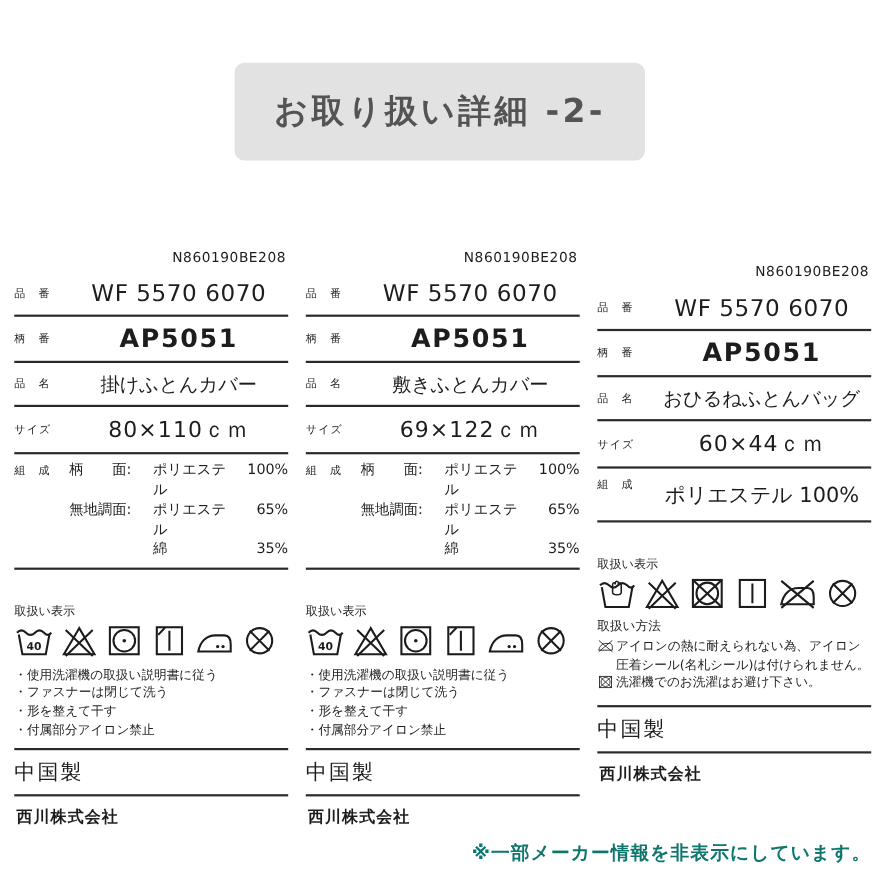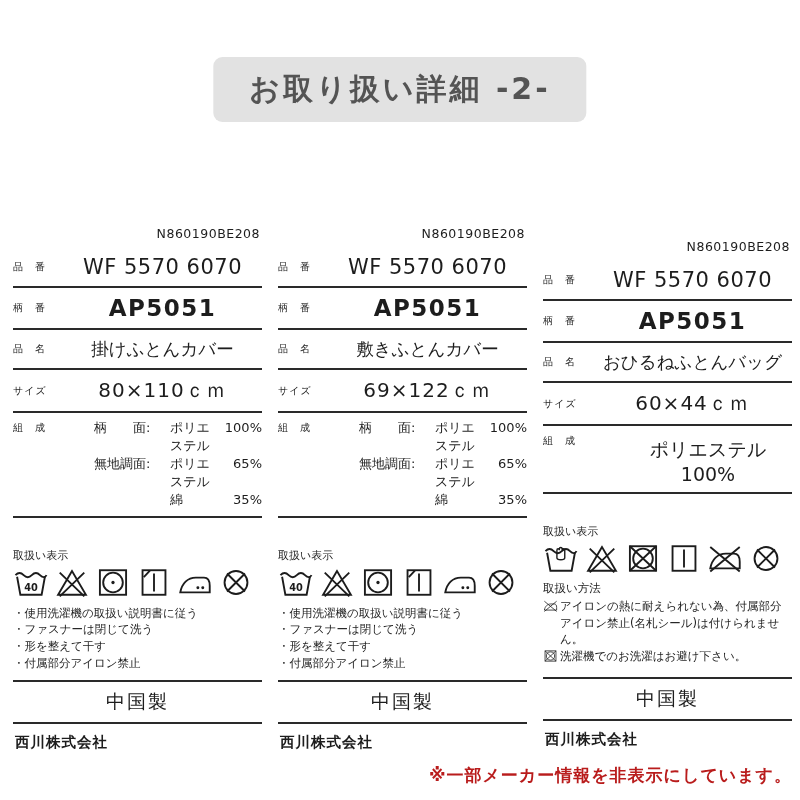--- a/index.html
+++ b/index.html
@@ -5,57 +5,57 @@
   html,body{margin:0;padding:0;}
   body{
     width:800px;height:800px;position:relative;overflow:hidden;
     background:#ffffff;color:#1d1d1d;
     font-family:"DejaVu Sans","Liberation Sans",sans-serif;
   }
   .title-badge{
     position:absolute;top:57px;left:50%;transform:translateX(-50%);
     background:#e2e2e2;color:#545454;
     font-size:30px;font-weight:bold;letter-spacing:3px;
-    padding:12px 36px;border-radius:9px;white-space:nowrap;
+    padding:24px 36px;border-radius:9px;white-space:nowrap;
   }
   .labels-row{
     position:absolute;top:226px;left:13px;right:8px;
     display:flex;justify-content:space-between;gap:14px;
   }
   .care-label{width:249px;flex:0 0 249px;}
   .care-label:nth-child(3){margin-top:13px;}
   .label-code{text-align:right;font-size:12.5px;letter-spacing:.5px;margin-bottom:7px;padding-right:2px;}
   .frow{display:flex;align-items:center;border-bottom:2.5px solid #2a2a2a;padding:7px 0;}
   .flabel{flex:0 0 50px;width:50px;font-size:10px;letter-spacing:1px;}
   .fvalue{flex:1;text-align:center;}
   .v-product{font-size:21px;font-weight:500;letter-spacing:.5px;}
   .v-pattern{font-size:23px;font-weight:700;letter-spacing:1.5px;}
   .v-name{font-size:17.5px;font-weight:500;}
   .v-size{font-size:20px;font-weight:500;letter-spacing:1px;}
   .frow.composition{align-items:flex-start;padding:6px 0 7px;min-height:34px;}
   .frow.composition .flabel{padding-top:2px;}
-  .comp-lines{flex:1;font-size:13px;margin-left:31px;}
+  .comp-lines{flex:1;font-size:13px;}
   .comp-row{display:flex;line-height:1.38;}
   .comp-part{flex:0 0 76px;white-space:pre;}
   .comp-mat{flex:1;}
   .comp-pct{flex:0 0 44px;text-align:right;}
   .comp-single{font-size:19px;font-weight:500;text-align:center;padding-top:5px;}
   .care-section{border-bottom:2.5px solid #2a2a2a;padding:6px 0 9px;}
   .care-title{font-size:11px;margin-bottom:3px;margin-top:24px;}
   .symbol-row{display:flex;gap:5px;align-items:center;margin:3px 0 6px;}
   .care-symbol svg{display:block;}
   .notes-title{font-size:11.5px;margin:2px 0 2px;}
   .note-row{display:flex;font-size:11.5px;line-height:1.45;}
   .note-icon{flex:0 0 17px;padding-top:1px;}
   .note-text{flex:1;}
-  .origin-row{border-bottom:2.5px solid #2a2a2a;text-align:center;font-size:19px;font-weight:500;letter-spacing:2px;padding:7px 0;}
+  .origin-row{border-bottom:2.5px solid #2a2a2a;font-size:19px;font-weight:500;letter-spacing:2px;padding:7px 0;}
   .company-row{font-size:14.5px;font-weight:bold;letter-spacing:1px;padding:9px 0 0 2px;}
   .footer-note{
     position:absolute;right:8px;bottom:13px;
-    font-size:17px;font-weight:600;color:#b91c1c;letter-spacing:1px;white-space:nowrap;
+    font-size:17px;font-weight:600;color:#0f766e;letter-spacing:1px;white-space:nowrap;
   }
 </style>
 </head>
 <body>
 
 <div class="title-badge">お取り扱い詳細 -2-</div>
 
 <div class="labels-row">
   <div class="care-label">
     <div class="label-code">N860190BE208</div>
@@ -365,21 +365,21 @@
         </div>
       <div class="notes-title">取扱い方法</div>
       <div>
           <div class="note-row">
             <span class="note-icon"><svg viewBox="0 0 44 40" width="15" height="14">
                 <g stroke="#1c1c1c" stroke-width="2.3" fill="none" stroke-linejoin="miter">
                   <path d="M4 32 C6 21 13 14 23 14 L33 14 C38 14 40 18 40 24 L40 32 Z"></path>
                   <path d="M4 6 L40 36 M40 6 L4 36"></path>
                 </g>
               </svg></span>
-            <span class="note-text">アイロンの熱に耐えられない為、付属部分アイロン禁止(名札シール)は付けられません。</span>
+            <span class="note-text">アイロンの熱に耐えられない為、アイロン圧着シール(名札シール)は付けられません。</span>
           </div>
           <div class="note-row">
             <span class="note-icon"><svg viewBox="0 0 44 40" width="15" height="14">
                 <g stroke="#1c1c1c" stroke-width="2.3" fill="none" stroke-linejoin="miter">
                   <rect x="6" y="5" width="32" height="30"></rect>
                   <circle cx="22" cy="20" r="12"></circle>
                   <path d="M6 5 L38 35 M38 5 L6 35"></path>
                 </g>
               </svg></span>
             <span class="note-text">洗濯機でのお洗濯はお避け下さい。</span>

